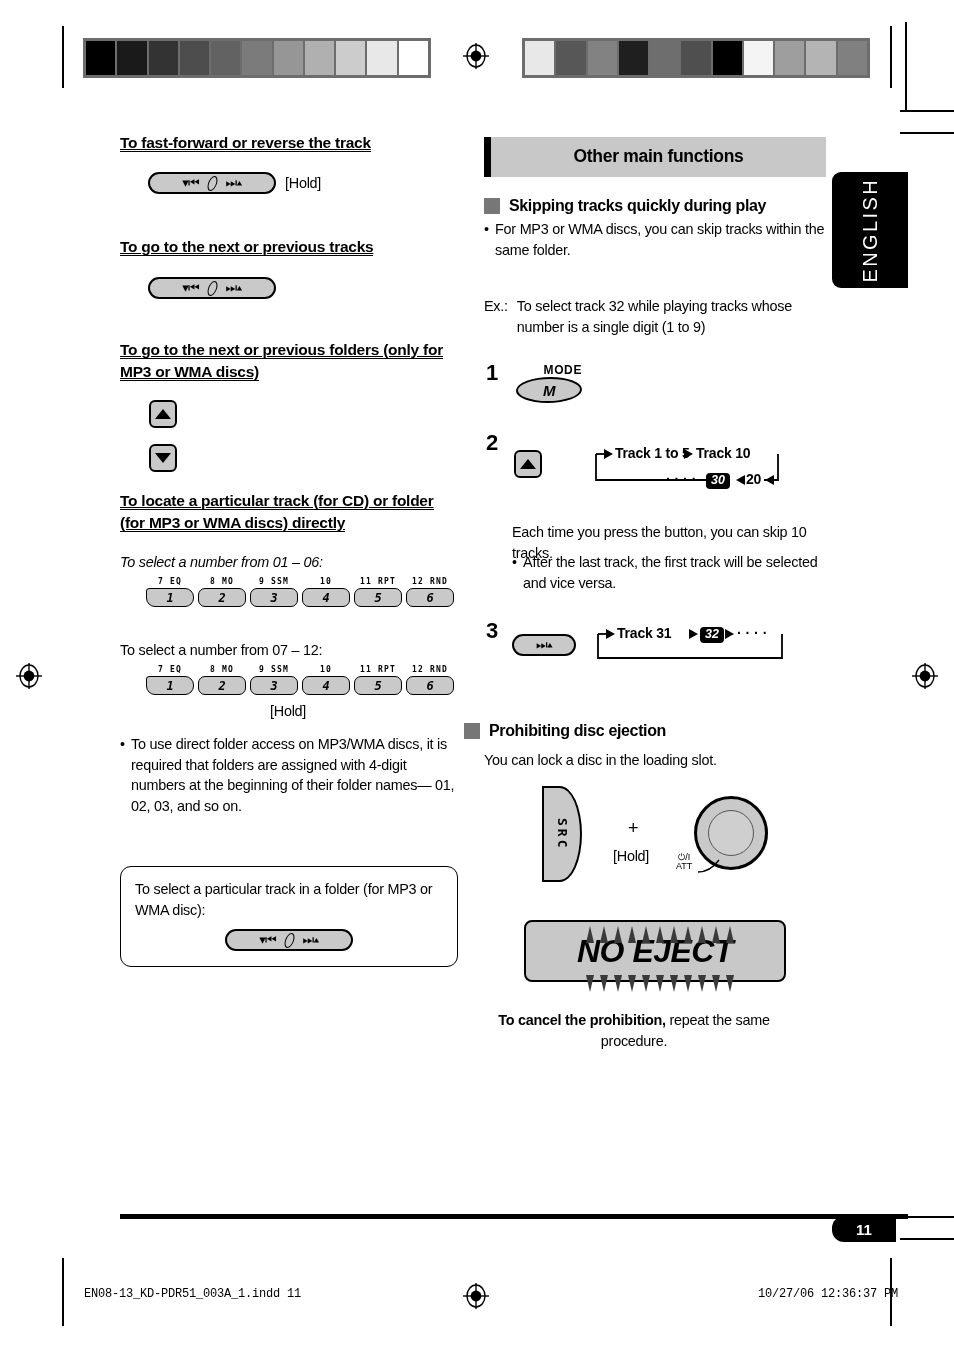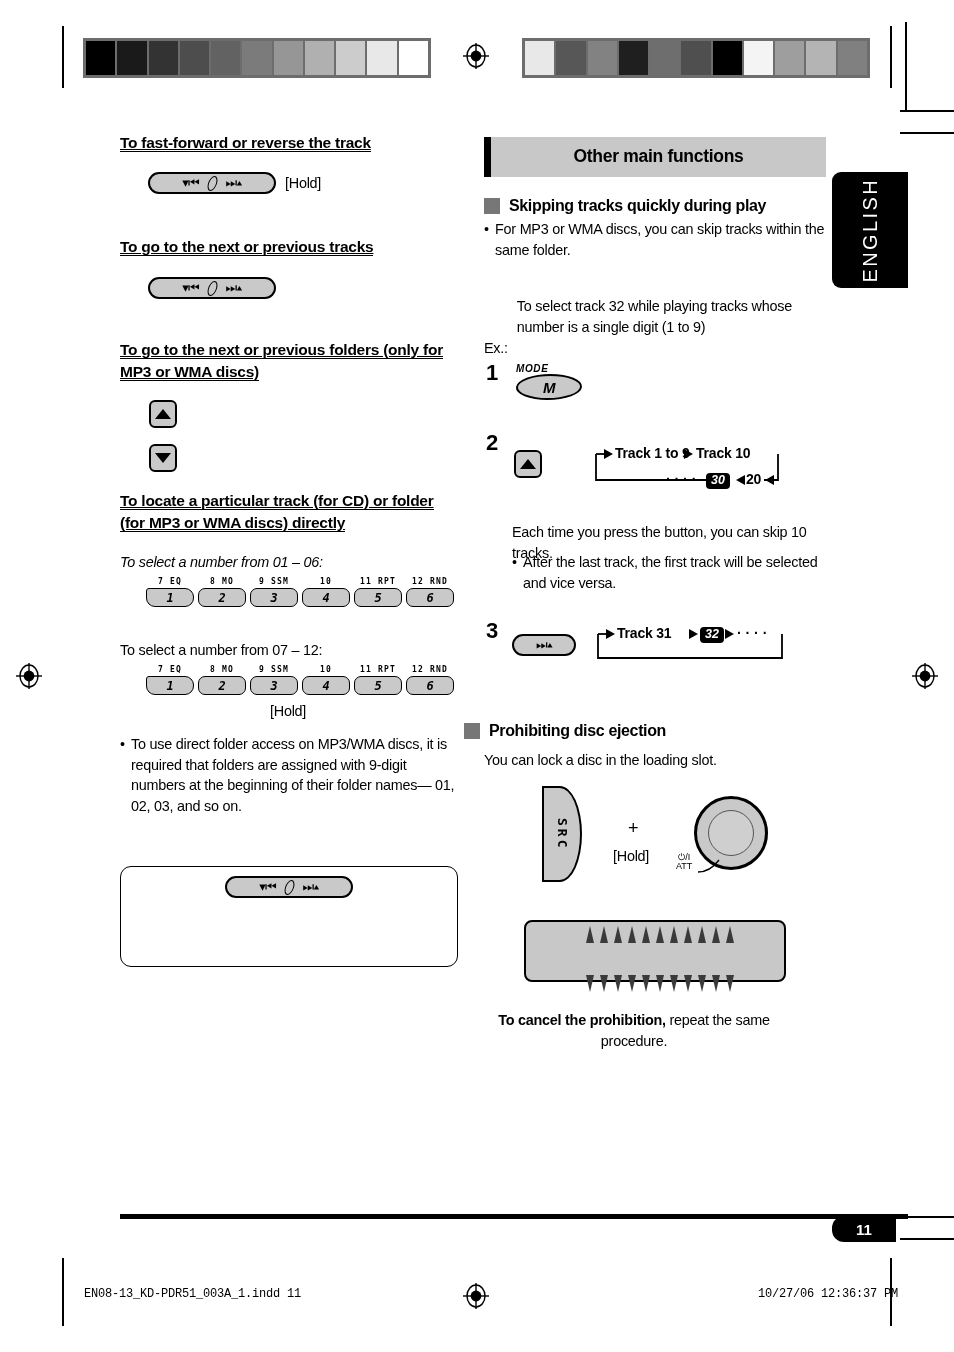--- a/index.html
+++ b/index.html
@@ -73,21 +73,21 @@
   }
   .numbtn .key{
     height:19px;background:#c9c9c9;border:1.8px solid #000;border-radius:7px;
     display:flex;align-items:center;justify-content:center;
     font-size:12px;font-weight:bold;font-style:italic;
     font-family:"DejaVu Sans Mono",monospace;box-sizing:border-box;
   }
   .numbtn.first .key{border-radius:3px 9px 9px 9px;}
 
   .modebtn{width:66px;}
-  .modebtn .cap{font-size:10px;font-weight:bold;letter-spacing:.6px;text-align:left;font-style:italic;}
+  .modebtn .cap{font-size:12px;font-weight:bold;letter-spacing:.6px;text-align:right;}
   .modebtn .key{
     height:26px;background:#c9c9c9;border:2px solid #000;border-radius:50%;
     display:flex;align-items:center;justify-content:center;
     font-style:italic;font-weight:bold;font-size:15px;
     transform:skewX(-7deg);box-sizing:border-box;
   }
   .modebtn .key em{transform:skewX(7deg);font-style:italic;}
 
   
   .flow{font-size:14px;font-weight:bold;letter-spacing:-0.2px;}
@@ -298,24 +298,25 @@
     </div>
     <div class="numbtn">
       <div class="cap">12  RND</div>
       <div class="key">6</div>
     </div>
   </div>
 <div class="abs body-txt" style="left:270px;top:701px;">[Hold]</div>
 
 <div class="abs bullet-row" style="left:120px;top:734px;width:340px;">
   <span class="dot">•</span>
-  <span class="small-note">To use direct folder access on MP3/WMA discs, it is required that folders are assigned with 9-digit numbers at the beginning of their folder names— 01, 02, 03, and so on.</span>
+  <span class="small-note">To use direct folder access on MP3/WMA discs, it is required that folders are assigned with 4-digit numbers at the beginning of their folder names— 01, 02, 03, and so on.</span>
 </div>
 
 <div class="abs callout" style="left:120px;top:866px;width:338px;height:101px;">
+  <div class="body-txt" style="padding:12px 14px 0 14px;">To select a particular track in a folder (for MP3 or WMA disc):</div>
   <div style="display:flex;justify-content:center;margin-top:9px;">
     <div class="pill" style="width:128px;height:22px;">
       <span class="glyph">▾⏮</span>
       <span class="slash"></span>
       <span class="glyph">⏭▴</span>
     </div>
   </div>
 </div>
 
 <div class="abs band" style="left:484px;top:137px;width:342px;">
@@ -326,21 +327,21 @@
   <span class="sq"></span>
   <span class="tx">Skipping tracks quickly during play</span>
 </div>
 
 <div class="abs bullet-row" style="left:484px;top:219px;width:342px;">
   <span class="dot">•</span>
   <span class="small-note">For MP3 or WMA discs, you can skip tracks within the same folder.</span>
 </div>
 
 <div class="abs" style="left:484px;top:296px;width:348px;display:flex;gap:9px;">
-  <span class="body-txt" style="flex:0 0 auto;margin-top:42px;">Ex.:</span>
+  <span class="body-txt" style="flex:0 0 auto;">Ex.:</span>
   <span class="body-txt">To select track 32 while playing tracks whose number is a single digit (1 to 9)</span>
 </div>
 
 <div class="abs" style="left:486px;top:360px;font-size:22px;font-weight:bold;">1</div>
 <div class="abs modebtn" style="left:516px;top:363px;">
   <div class="cap">MODE</div>
   <div class="key">
       <em>M</em>
     </div>
 </div>
@@ -353,21 +354,21 @@
 <div class="abs" style="left:588px;top:440px;width:200px;height:52px;">
   <svg width="200" height="52" viewBox="0 0 200 52">
     <path d="M8 14 L8 40 L128 40" fill="none" stroke="#000" stroke-width="1.8"></path>
     <path d="M190 14 L190 40 L176 40" fill="none" stroke="#000" stroke-width="1.8"></path>
     <path d="M8 14 L17 14" fill="none" stroke="#000" stroke-width="1.8"></path>
     <polygon points="16,9 25,14 16,19" fill="#000"></polygon>
     <polygon points="96,9 105,14 96,19" fill="#000"></polygon>
     <polygon points="157,35 148,40 157,45" fill="#000"></polygon>
     <polygon points="186,35 177,40 186,45" fill="#000"></polygon>
   </svg>
-  <div class="flow abs" style="left:27px;top:5px;">Track 1 to 9</div>
+  <div class="flow abs" style="left:27px;top:5px;">Track 1 to 5</div>
   <div class="flow abs" style="left:108px;top:5px;">Track 10</div>
   <div class="flow abs" style="left:78px;top:31px;letter-spacing:0;">· · · ·</div>
   <div class="abs" style="left:118px;top:30px;">
     <span class="chip">30</span>
   </div>
   <div class="flow abs" style="left:158px;top:31px;">20</div>
 </div>
 
 <div class="abs body-txt" style="left:512px;top:522px;width:318px;">Each time you press the button, you can skip 10 tracks.</div>
 <div class="abs bullet-row" style="left:512px;top:552px;width:320px;">
@@ -436,20 +437,21 @@
       <i></i>
       <i></i>
       <i></i>
       <i></i>
       <i></i>
       <i></i>
       <i></i>
       <i></i>
       <i></i>
   </div>
+  <span class="txt">NO EJECT</span>
 </div>
 
 <div class="abs body-txt" style="left:484px;top:1010px;width:300px;text-align:center;">
   <b>To cancel the prohibition,</b><span> repeat the same procedure.</span>
 </div>
 
 <div class="abs footrule" style="left:120px;top:1214px;width:788px;"></div>
 <div class="abs pagebadge" style="left:832px;top:1216px;width:64px;height:26px;">
   <span>11</span>
 </div>

